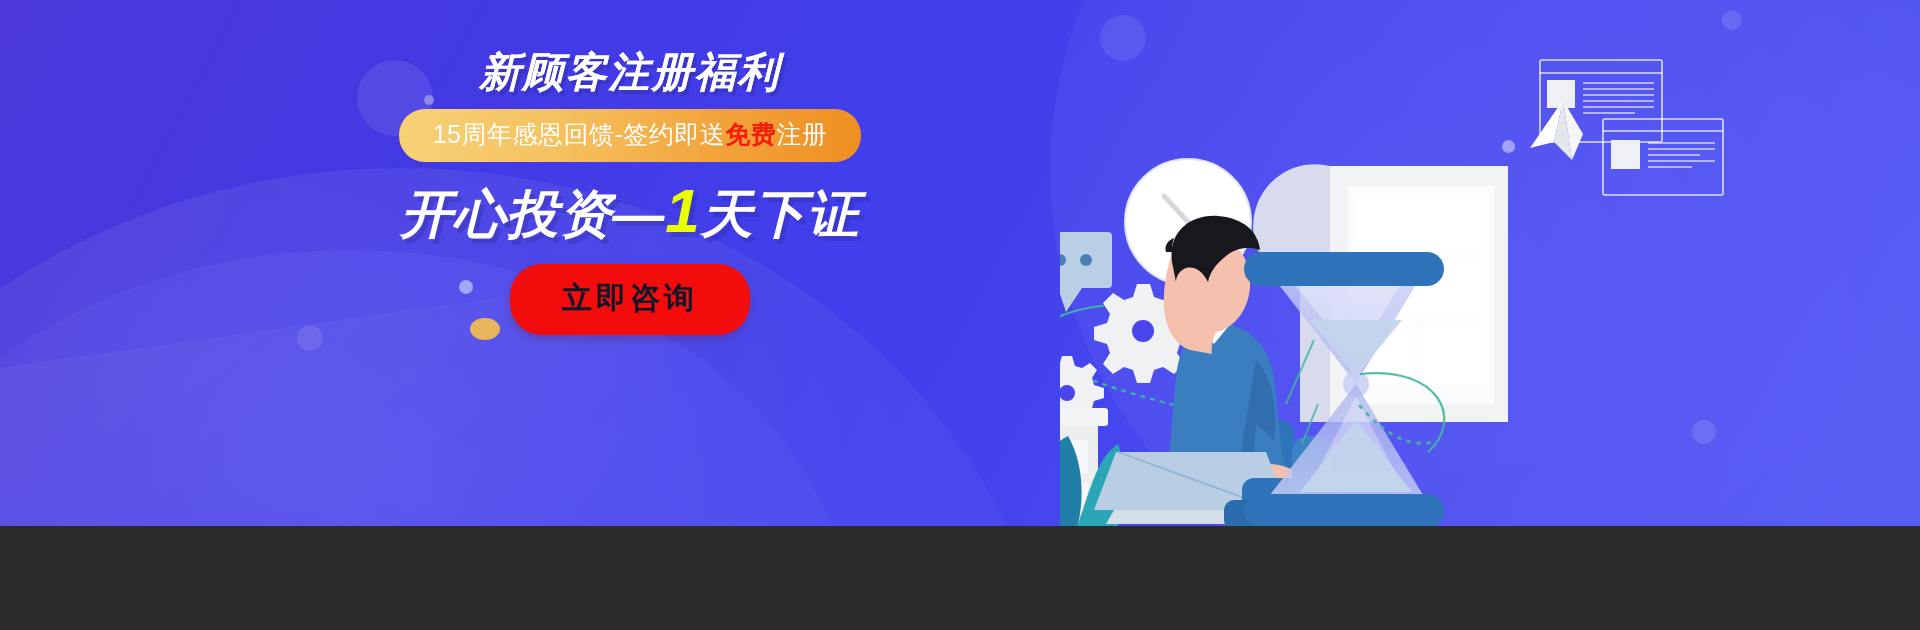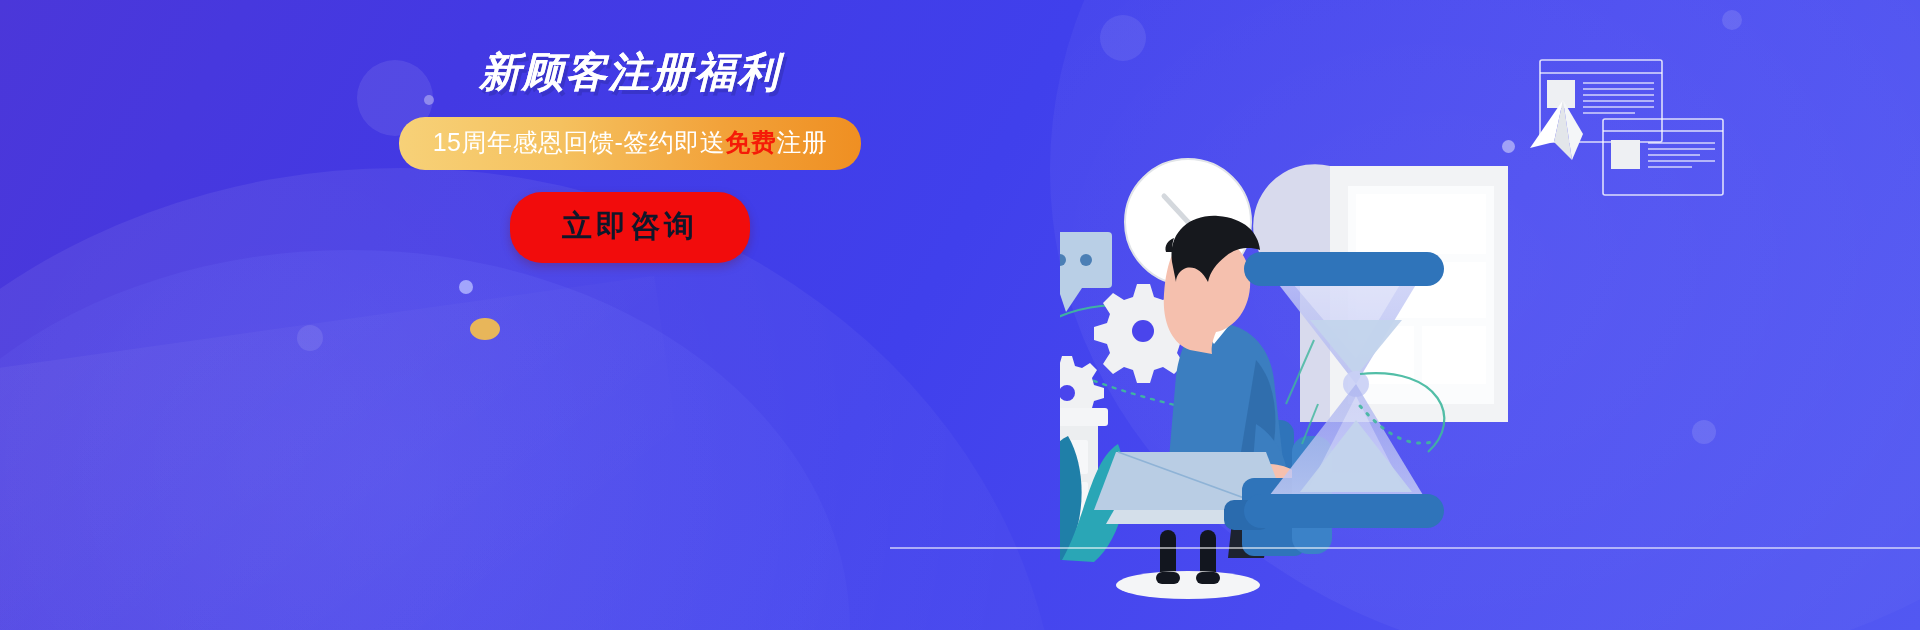--- a/index.html
+++ b/index.html
@@ -1,18 +1,18 @@
 <!DOCTYPE html>
 <html><head>
 <meta charset="utf-8">
 <style>
   html,body{margin:0;padding:0;background:#2b2b2b;}
   *{box-sizing:border-box;}
   .banner{
-    position:relative;width:1920px;height:630px;overflow:hidden;
+    position:relative;width:1920px;height:526px;overflow:hidden;
     font-family:"Liberation Sans","DejaVu Sans",sans-serif;
     background:linear-gradient(118deg,#4b37d9 0%,#4339e3 22%,#4040ec 48%,#4a4bf0 72%,#5258f2 100%);
   }
   
   .bg-blob-big{
     position:absolute;left:-260px;top:168px;width:1320px;height:1180px;border-radius:50%;
     background:radial-gradient(ellipse at 40% 25%,rgba(255,255,255,.085) 0%,rgba(255,255,255,.05) 45%,rgba(255,255,255,.015) 78%,rgba(255,255,255,0) 100%);
   }
   .bg-blob-right{
     position:absolute;right:-280px;top:-330px;width:1150px;height:1000px;border-radius:50%;
@@ -46,21 +46,21 @@
     background:linear-gradient(180deg,#ffffff 0%,#ffffff 55%,#cfe0ff 100%);
     -webkit-background-clip:text;background-clip:text;
   }
   .title{
     margin-top:10px;font-size:96px;font-weight:bold;font-style:italic;letter-spacing:3px;line-height:1.04;
     color:#fff;text-shadow:6px 7px 0 rgba(40,40,150,.30);
     background:linear-gradient(180deg,#ffffff 0%,#ffffff 42%,#e9f2ff 62%,#b9d2f7 100%);
     -webkit-background-clip:text;background-clip:text;
   }
   .pill{
-    display:inline-block;margin-top:24px;padding:9px 34px 11px;border-radius:26px;
+    display:inline-block;margin-top:16px;padding:9px 34px 11px;border-radius:26px;
     background:linear-gradient(90deg,#f7d178 0%,#f5c15f 35%,#f2a23a 70%,#ef8f22 100%);
     font-size:25px;color:#fff;white-space:nowrap;letter-spacing:.5px;
   }
   .pill .hot{color:#f51b08;font-weight:bold;}
   .tagline{
     margin-top:18px;font-size:52px;font-weight:bold;font-style:italic;letter-spacing:1px;line-height:1;
     color:#fff;text-shadow:4px 5px 0 rgba(40,40,150,.30);
   }
   .tagline .num{color:#eaff00;font-size:62px;}
   .cta{
@@ -245,19 +245,20 @@
     <div class="floor"></div>
   </div>
 
   <div class="copy">
 
     <div class="eyebrow">新顾客注册福利</div>
 
 
     <div class="pill"><span>15周年感恩回馈-签约即送</span><span class="hot">免费</span><span>注册</span></div>
 
+    <div class="tagline"><span>开心投资—</span><span class="num">1</span><span>天下证</span></div>
 
     <div>
       <button class="cta">立即咨询</button>
     </div>
   </div>
 
 </div>
 
 </body></html>

